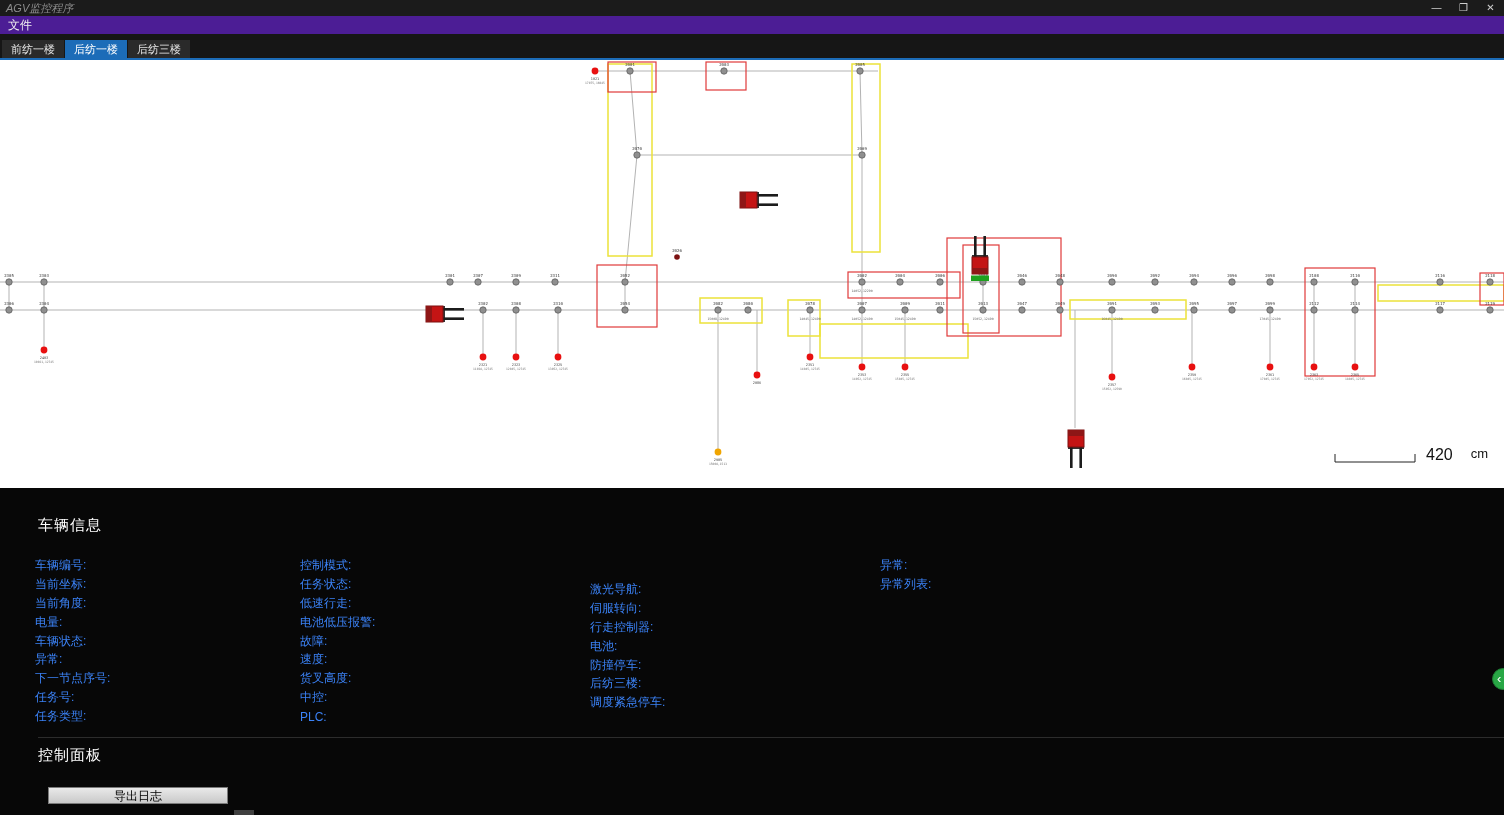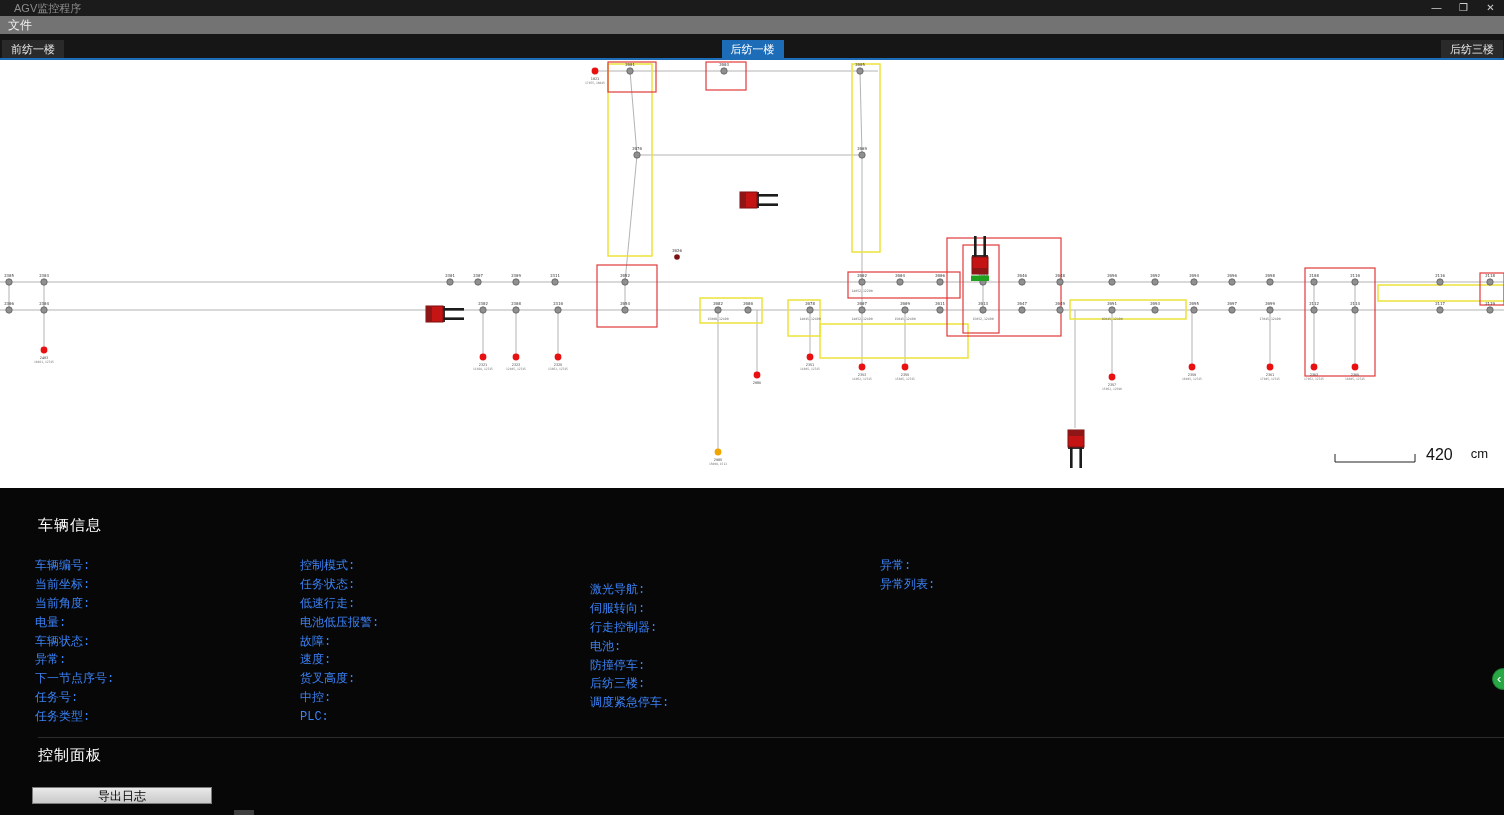--- a/index.html
+++ b/index.html
@@ -1,60 +1,60 @@
 <!DOCTYPE html>
 <html><head>
 <meta charset="utf-8">
 <style>
   * { margin:0; padding:0; box-sizing:border-box; }
   html,body { width:1504px; height:815px; overflow:hidden; background:#000; font-family:"Liberation Sans","DejaVu Sans",sans-serif; }
   .window { position:relative; width:1504px; height:815px; background:#060606; }
 
   
   .titlebar { position:absolute; top:0; left:0; right:0; height:16px; background:#1b1b1b; display:flex; align-items:center; }
-  .titlebar .title { color:#8d8d8d; font-size:11px; padding-left:14px; }
+  .titlebar .title { color:#8d8d8d; font-size:11px; padding-left:6px;font-style:italic; }
   .win-controls { margin-left:auto; display:flex; height:16px; }
   .wc { width:27px; height:16px; color:#cfcfcf; font-size:10px; text-align:center; line-height:15px; cursor:default; }
 
   
-  .menubar { position:absolute; top:16px; left:0; right:0; height:18px; background:#737373; display:flex; align-items:center; }
+  .menubar { position:absolute; top:16px; left:0; right:0; height:18px; background:#4c1d95; display:flex; align-items:center; }
   .menu-item { color:#f0f0f0; font-size:12px; padding:0 8px; }
 
   
-  .tabstrip { position:absolute; top:34px; left:0; right:0; height:24px; background:#161616; display:flex; align-items:flex-end; padding-left:2px;justify-content:space-between; }
+  .tabstrip { position:absolute; top:34px; left:0; right:0; height:24px; background:#161616; display:flex; align-items:flex-end; padding-left:2px; }
   .tab { height:18px; line-height:18px; padding:0 9px; font-size:11px; color:#e2e2e2; background:#2a2a2a; margin-right:1px; cursor:default; }
   .tab.active { background:#1c6cb8; color:#fff;margin-top:32px; }
   .tab-underline { position:absolute; top:58px; left:0; right:0; height:2px; background:#1c6cb8; }
 
   
   .map { position:absolute; top:60px; left:0; width:1504px; height:428px; background:#ffffff; overflow:hidden; }
   .map svg { display:block; }
   .scale-text { position:absolute; left:1426px; top:386px; display:flex; align-items:flex-start; color:#111; }
   .scale-text .val { font-size:16px; }
   .scale-text .unit { font-size:13px; margin-left:18px; margin-top:0; }
 
   
-  .bottom-panel { position:absolute; top:488px; left:0; width:1504px; height:327px; background:#070707;font-family:Liberation Mono, monospace; }
+  .bottom-panel { position:absolute; top:488px; left:0; width:1504px; height:327px; background:#070707; }
   .section-title { position:absolute; left:38px; color:#ffffff; font-size:15px; letter-spacing:1px; }
   .vi-title { top:28px; }
   .cp-title { top:258px; }
   .info-grid { position:absolute; top:68px; left:0; right:0; height:171px; }
   .info-col { position:absolute; top:0; }
   .col0 { left:35px;  width:185px; }
   .col1 { left:300px; width:205px; }
   .col2 { left:590px; width:210px; }
   .col3 { left:880px; width:205px; }
   .info-row { height:18.9px; display:flex; align-items:center; }
   .info-label { width:150px; text-align:left; color:#3b82f6; font-size:12px; white-space:nowrap; }
   .col1 .info-label { width:170px; }
   .col2 .info-label { width:172px;margin-top:48px; }
   .col3 .info-label { width:168px; }
   .info-value { margin-left:5px; color:#cccccc; font-size:12px; min-width:20px; }
   .divider { position:absolute; top:249px; left:38px; right:0; border-top:1px solid #2c2c2c; }
-  .export-btn { position:absolute; top:299px; left:32px; width:180px; height:17px; background:linear-gradient(#e9e9e9,#c9c9c9); border:1px solid #7a7a7a; font-size:12px; color:#000; font-family:inherit; cursor:default; }
+  .export-btn { position:absolute; top:299px; left:48px; width:180px; height:17px; background:linear-gradient(#e9e9e9,#c9c9c9); border:1px solid #7a7a7a; font-size:12px; color:#000; font-family:inherit; cursor:default; }
   .partial { position:absolute; top:322px; left:234px; width:20px; height:5px; background:#3f3f3f; }
 
   
   .float-btn { position:absolute; left:1492px; top:668px; width:22px; height:22px; border-radius:50%; background:#28a745; border:1px solid #1d7a33; color:#fff; text-align:left; cursor:default; }
   .float-btn span { display:block; font-size:13px; line-height:20px; padding-left:4px; }
 </style>
 </head>
 <body>
 
 <div class="window">

